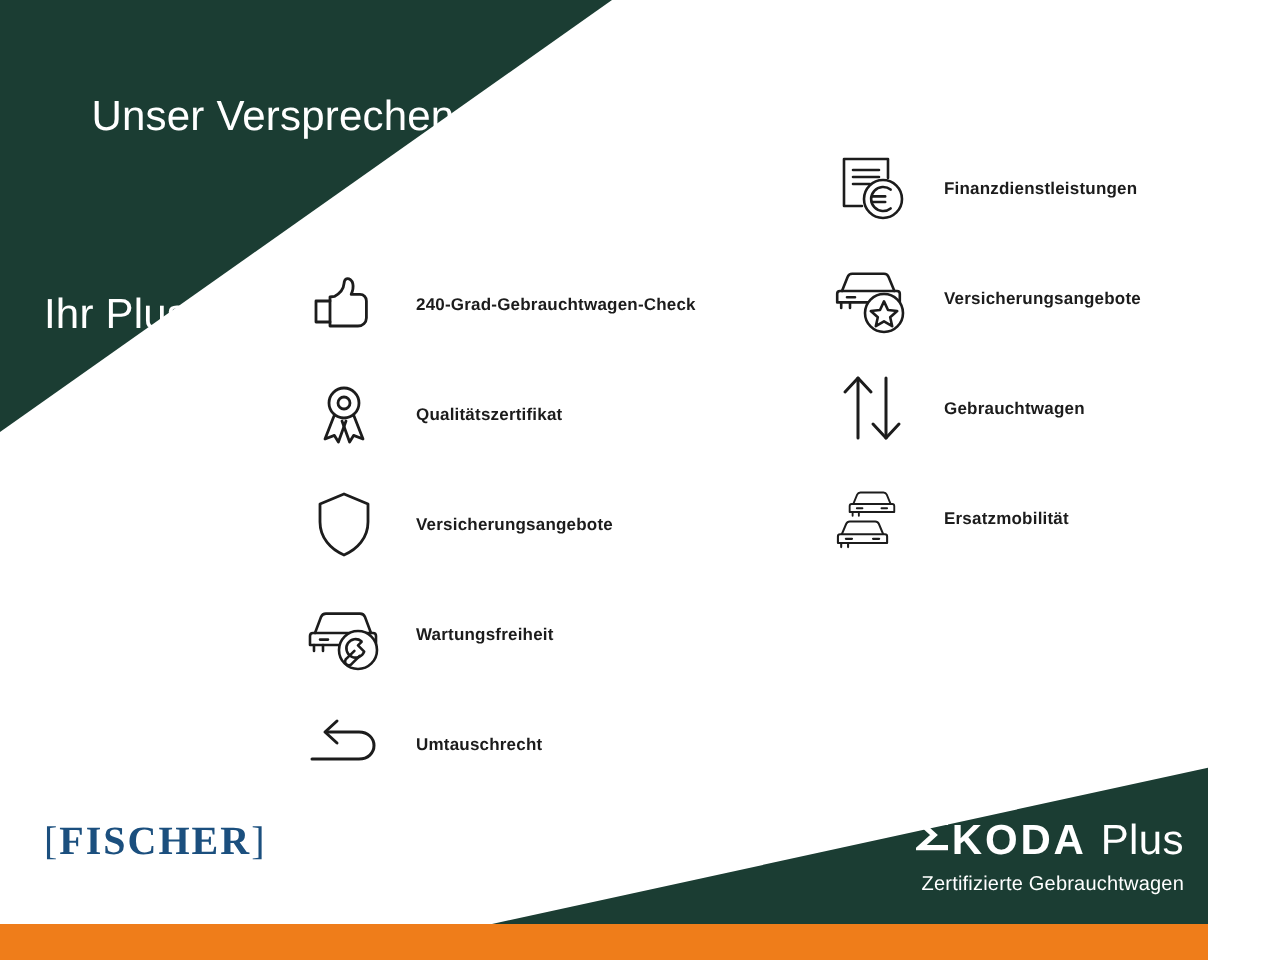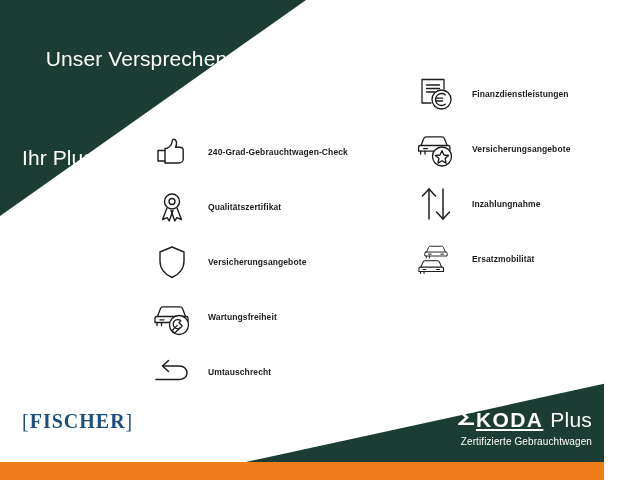--- a/index.html
+++ b/index.html
@@ -82,21 +82,20 @@
     line-height:24px;
     letter-spacing:0.5px;
     white-space:nowrap;
     display:flex;
     justify-content:flex-end;
     align-items:baseline;
   }
   #skoda-word{
     font-weight:bold;
     letter-spacing:1.4px;
-    text-decoration:underline;
   }
   #skoda-s{
     display:inline-block;
     position:relative;
     top:1px;
     margin-right:1px;
   }
   #skoda-plus{
     font-weight:400;
     margin-left:7px;
@@ -218,21 +217,21 @@
 
     <div class="feature">
       <span class="ico">
         <svg width="42" height="42" viewBox="0 0 42 42" fill="none" stroke="#1c1c1c" stroke-width="1.5" stroke-linejoin="round" stroke-linecap="round">
           <path d="M14 36 L14 6"></path>
           <path d="M7.5 13 L14 6 L20.5 13"></path>
           <path d="M28 6 L28 36"></path>
           <path d="M21.5 29 L28 36 L34.5 29"></path>
         </svg>
       </span>
-      <span class="lbl">Inzahlungnahme</span>
+      <span class="lbl">Gebrauchtwagen</span>
     </div>
 
 
     <div class="feature">
       <span class="ico">
         <svg width="42" height="42" viewBox="0 0 42 42" fill="none" stroke="#1c1c1c" stroke-width="1.2" stroke-linejoin="round" stroke-linecap="round">
           <g transform="translate(8.5,3.5) scale(0.78)">
             <path d="M4 13.5 L6.5 7.5 C6.9 6.6 7.7 6.1 8.6 6.1 L23.4 6.1 C24.3 6.1 25.1 6.6 25.5 7.5 L28 13.5"></path>
             <path d="M3 13.5 L29 13.5 C29.8 13.5 30.3 14 30.3 14.8 L30.3 18.6 L1.7 18.6 L1.7 14.8 C1.7 14 2.2 13.5 3 13.5 Z" fill="#ffffff"></path>
             <path d="M3.6 18.6 L3.6 21 M7.6 18.6 L7.6 21"></path>

